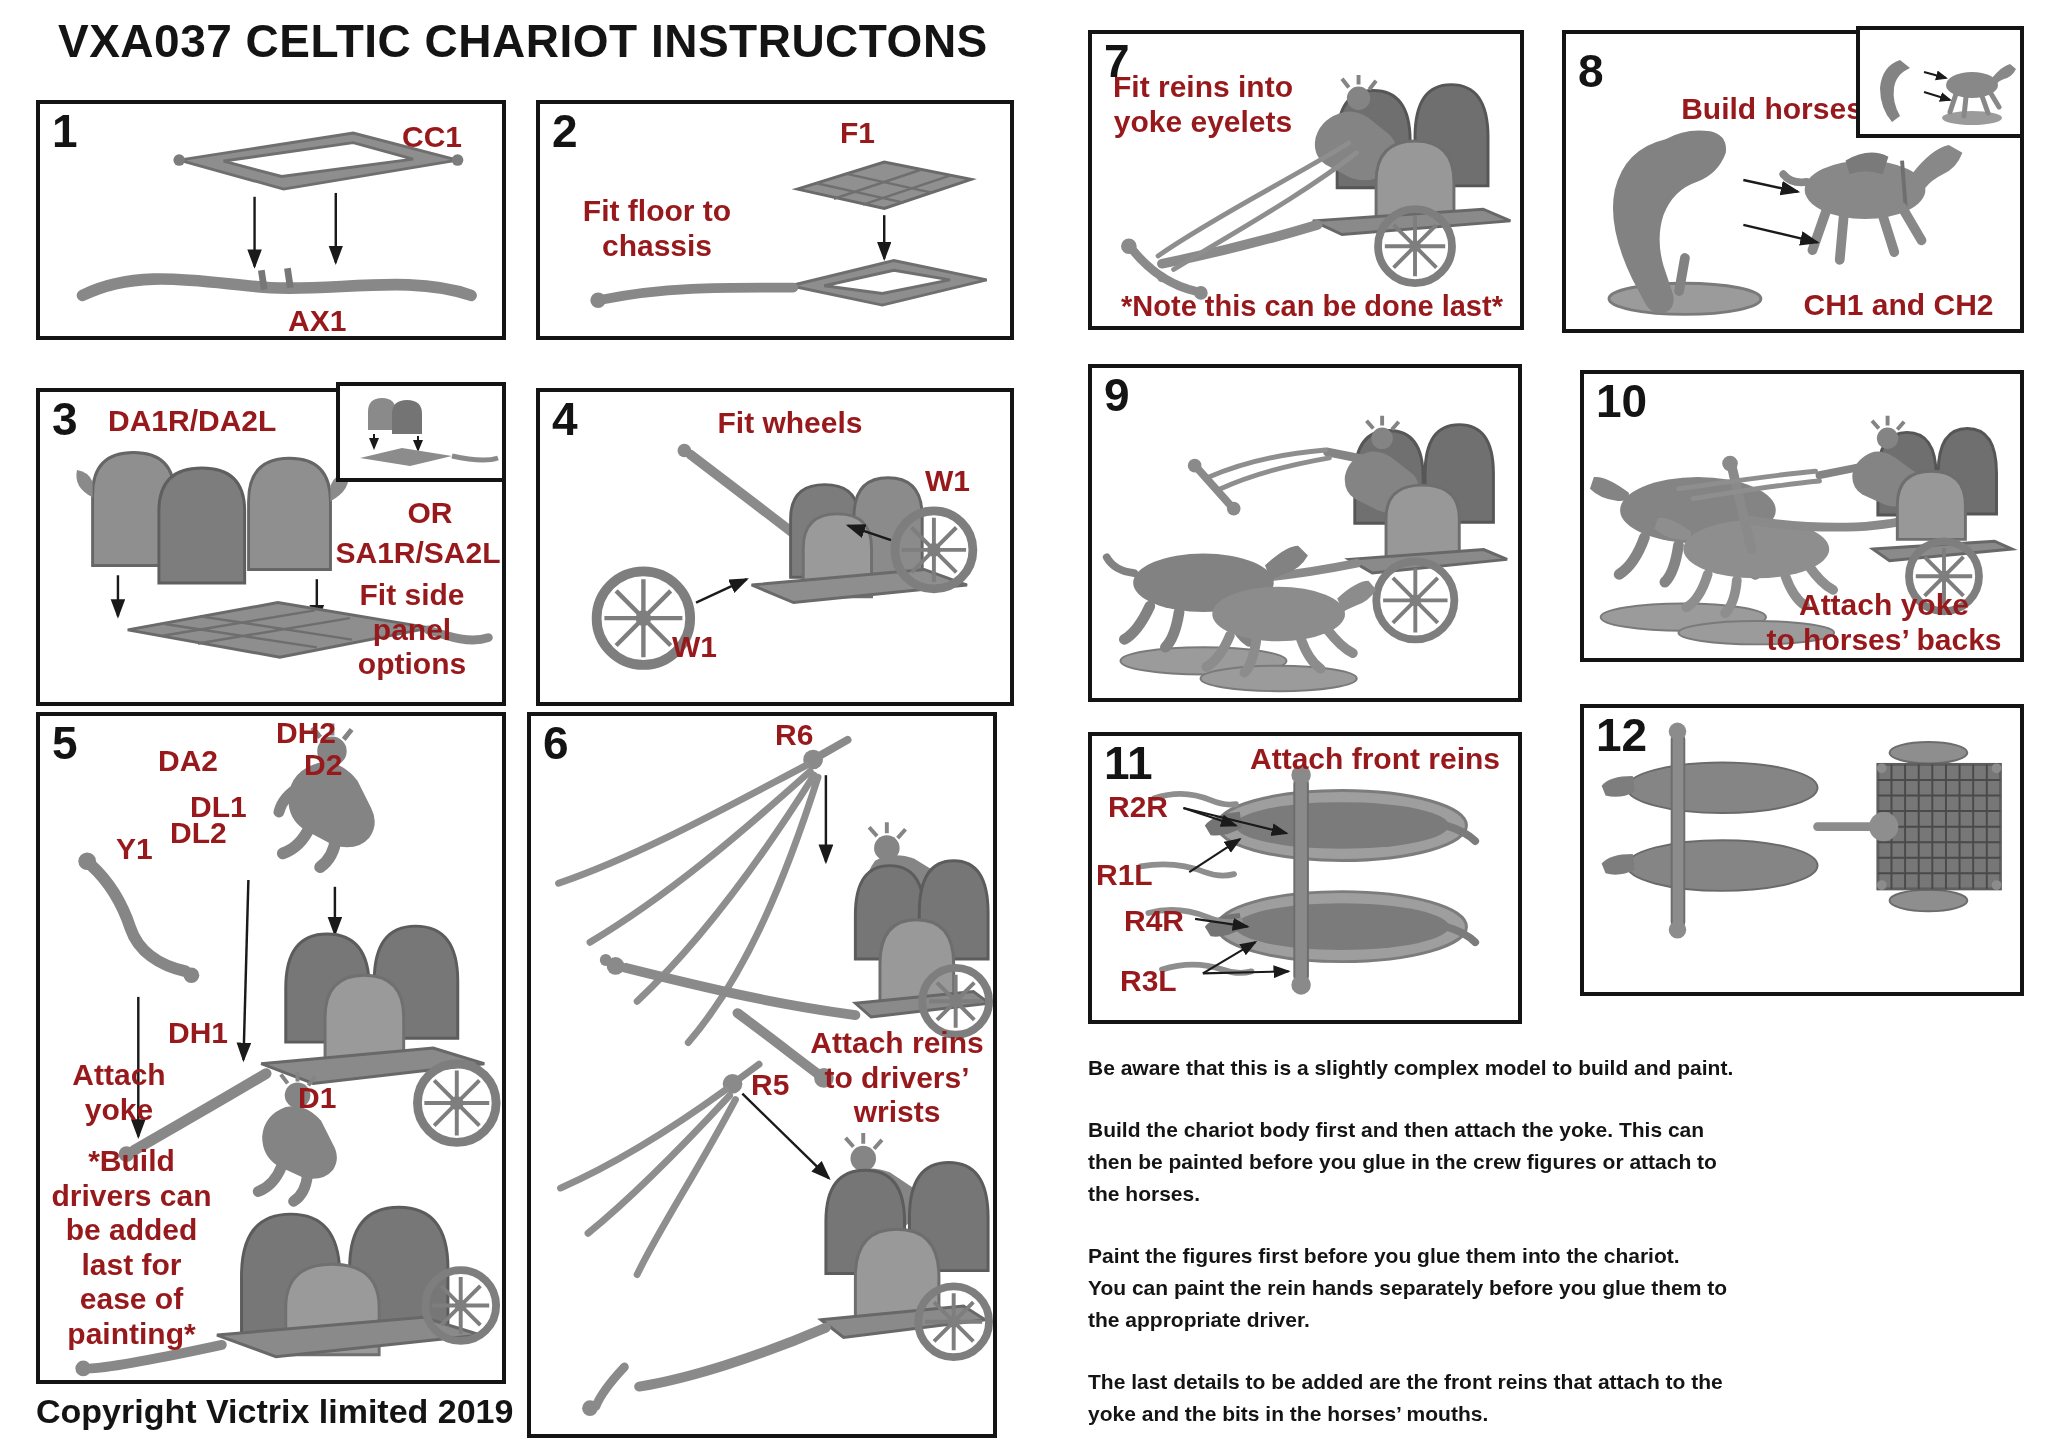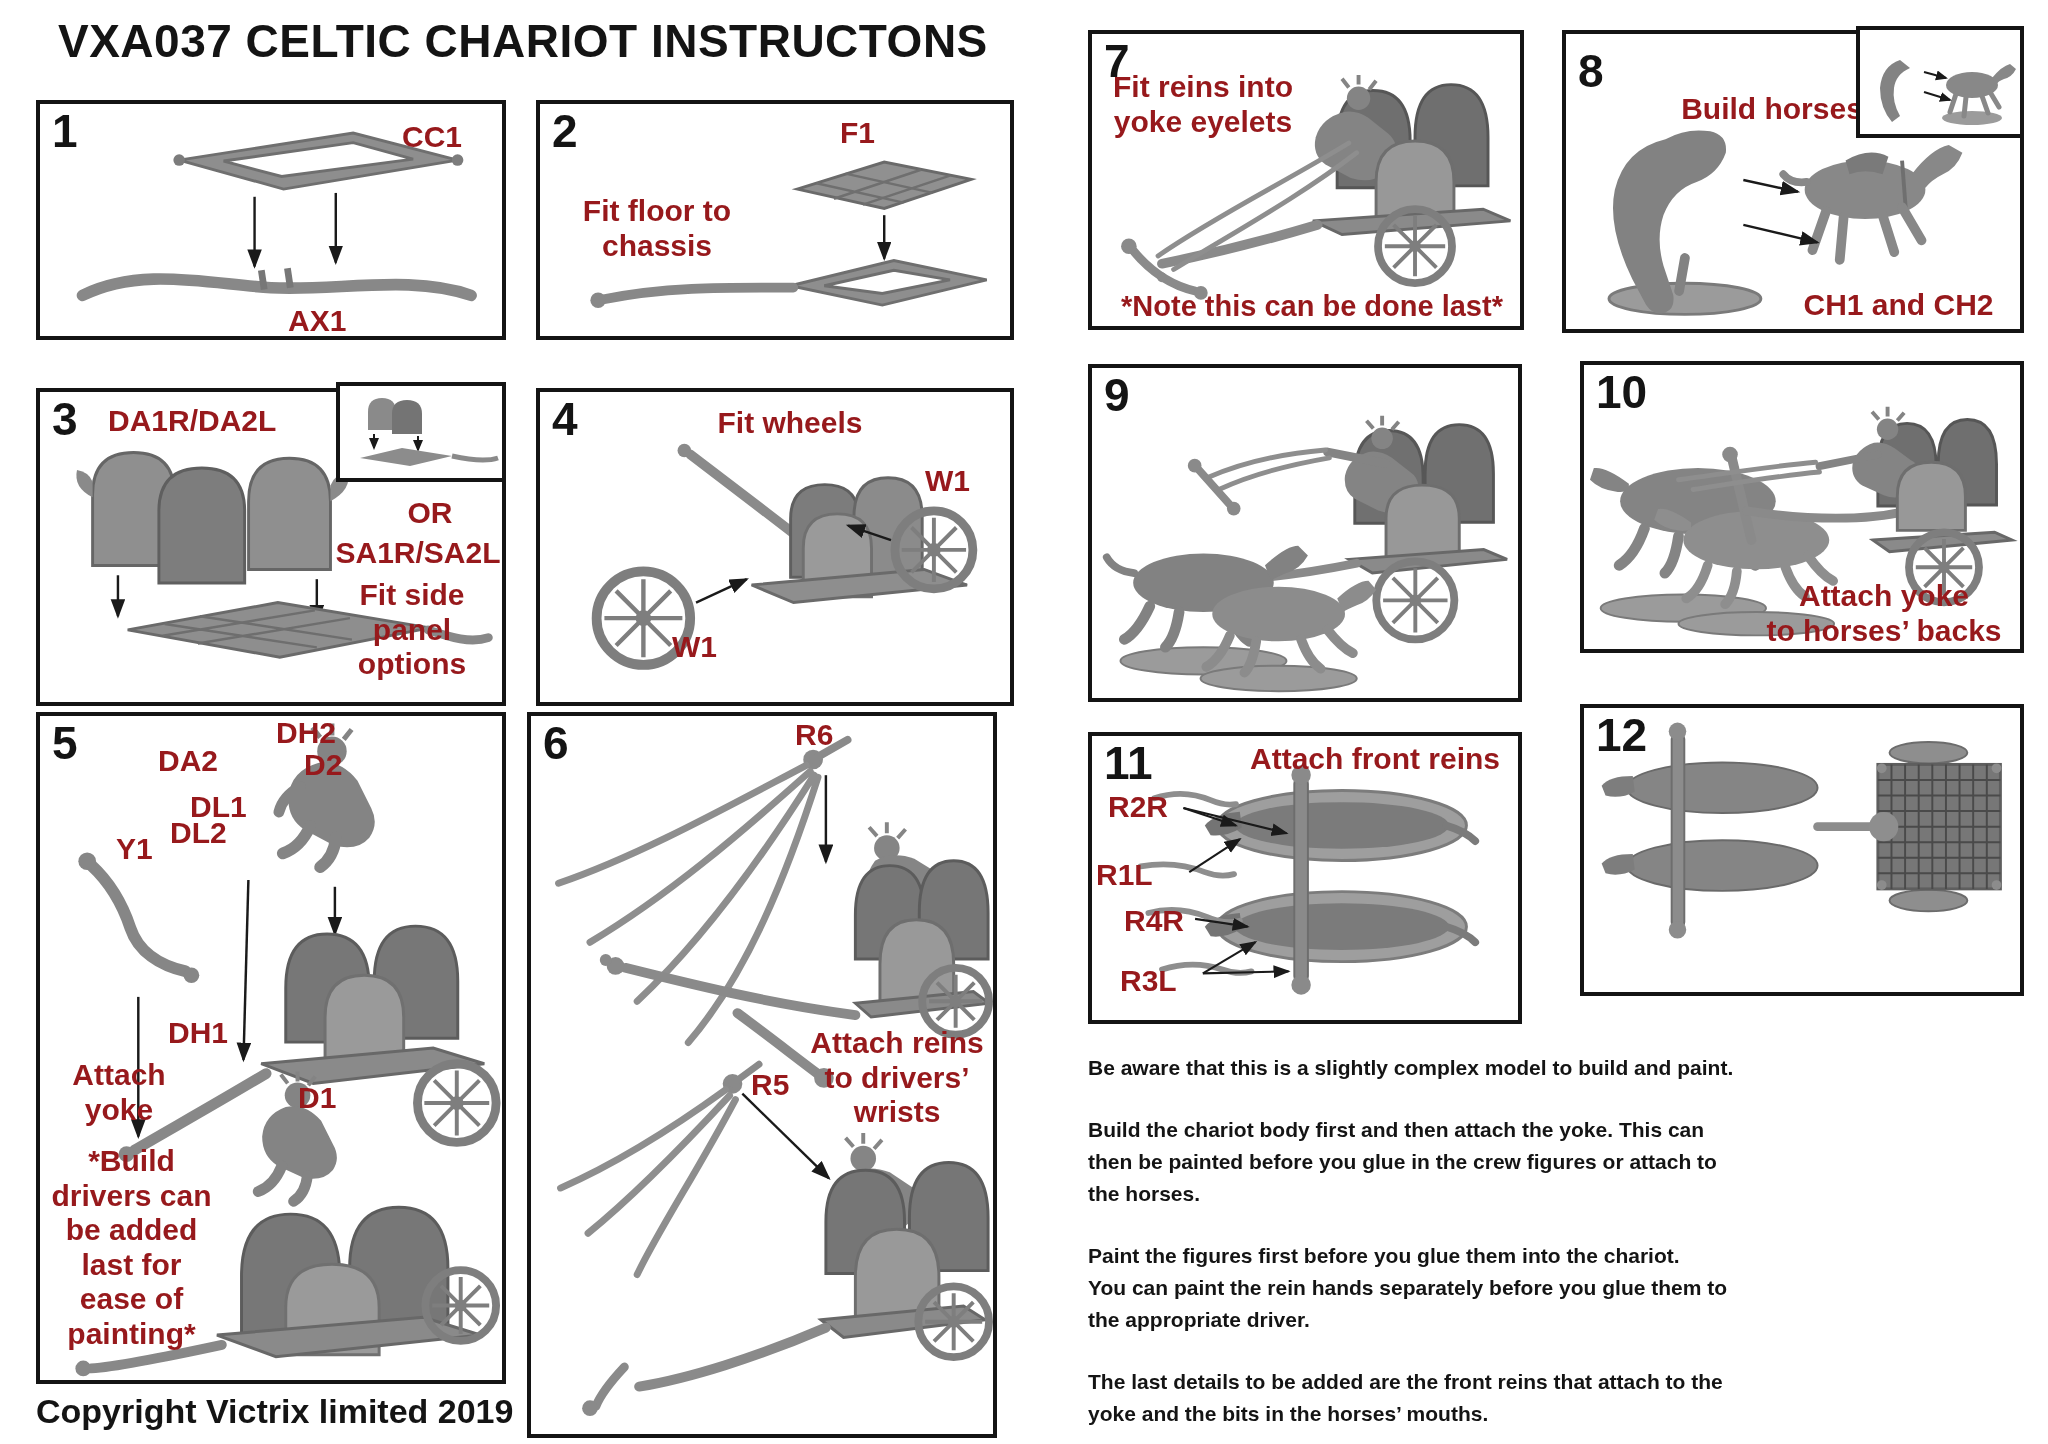--- a/index.html
+++ b/index.html
@@ -251,21 +251,21 @@
       <g transform="translate(430,614)">
         <circle r="36" fill="none" stroke="#7e7e7e" stroke-width="8"></circle>
         <path d="M0,-29 L0,29 M-29,0 L29,0 M-20,-20 L20,20 M-20,20 L20,-20" stroke="#7e7e7e" stroke-width="4"></path>
         <circle r="6" fill="#7e7e7e"></circle>
       </g>
       <path d="M300,620 C230,650 160,672 110,680" fill="none" stroke="#8a8a8a" stroke-width="10" stroke-linecap="round"></path>
       <path d="M95,660 C80,676 70,690 66,700" fill="none" stroke="#8a8a8a" stroke-width="9" stroke-linecap="round"></path>
       <circle cx="60" cy="702" r="8" fill="#8a8a8a"></circle>
     </svg>
     <div class="num">6</div>
-    <div class="rl" style="left:264px;top:2px">R6</div>
+    <div class="rl" style="left:244px;top:2px">R6</div>
     <div class="rl c" style="left:268px;top:310px;width:196px">Attach reins
 to drivers’
 wrists</div>
     <div class="rl" style="left:220px;top:352px">R5</div>
   </section>
 
   <section class="panel" style="left:1088px;top:30px;width:436px;height:300px">
     <svg class="illus" viewBox="0 0 436 300">
       <path d="M250,158 L250,110 Q250,58 287,58 Q325,58 325,110 L325,158 Z" fill="#6f6f6f" stroke="#565656" stroke-width="3"></path>
       <path d="M330,156 L330,106 Q330,52 367,52 Q405,52 405,106 L405,156 Z" fill="#6f6f6f" stroke="#565656" stroke-width="3"></path>
@@ -364,21 +364,21 @@
       </g>
       <g transform="translate(95,180)">
         <ellipse cx="95" cy="72" rx="68" ry="28" fill="#8c8c8c"></ellipse>
         <path d="M155,56 q20,-18 32,-18 l8,9 q-8,12 -20,16 q-10,4 -14,7 Z" fill="#8c8c8c"></path>
         <path d="M45,94 q-10,24 -24,32 M72,100 q-4,24 -12,32 M118,98 q8,22 20,30 M145,88 q14,18 26,24" stroke="#8c8c8c" stroke-width="10" fill="none" stroke-linecap="round"></path>
       </g>
     </svg>
     <div class="num">9</div>
   </section>
 
-  <section class="panel" style="left:1580px;top:361px;width:444px;height:292px">
+  <section class="panel" style="left:1580px;top:370px;width:444px;height:292px">
     <svg class="illus" viewBox="0 0 444 292">
       <ellipse cx="100" cy="250" rx="85" ry="14" fill="#9b9b9b" stroke="#7a7a7a" stroke-width="2"></ellipse>
       <ellipse cx="175" cy="266" rx="80" ry="12" fill="#9b9b9b" stroke="#7a7a7a" stroke-width="2"></ellipse>
       <ellipse cx="115" cy="140" rx="80" ry="34" fill="#848484"></ellipse>
       <path d="M44,122 q-24,-18 -36,-16 l-4,12 q10,10 26,12 q8,2 14,-2 Z" fill="#848484"></path>
       <path d="M60,168 q-10,28 -26,38 M95,176 q-4,28 -14,38 M150,172 q10,26 24,34 M178,160 q16,22 30,28" stroke="#848484" stroke-width="11" fill="none" stroke-linecap="round"></path>
       <ellipse cx="175" cy="180" rx="75" ry="30" fill="#8e8e8e"></ellipse>
       <path d="M108,162 q-22,-16 -34,-14 l-4,11 q10,9 24,11 q8,2 14,-2 Z" fill="#8e8e8e"></path>
       <path d="M125,206 q-8,26 -22,34 M155,212 q-2,24 -12,34 M205,208 q8,22 20,30 M228,196 q14,20 26,26" stroke="#8e8e8e" stroke-width="10" fill="none" stroke-linecap="round"></path>
       <path d="M150,96 L170,180" stroke="#8a8a8a" stroke-width="10" stroke-linecap="round"></path>

